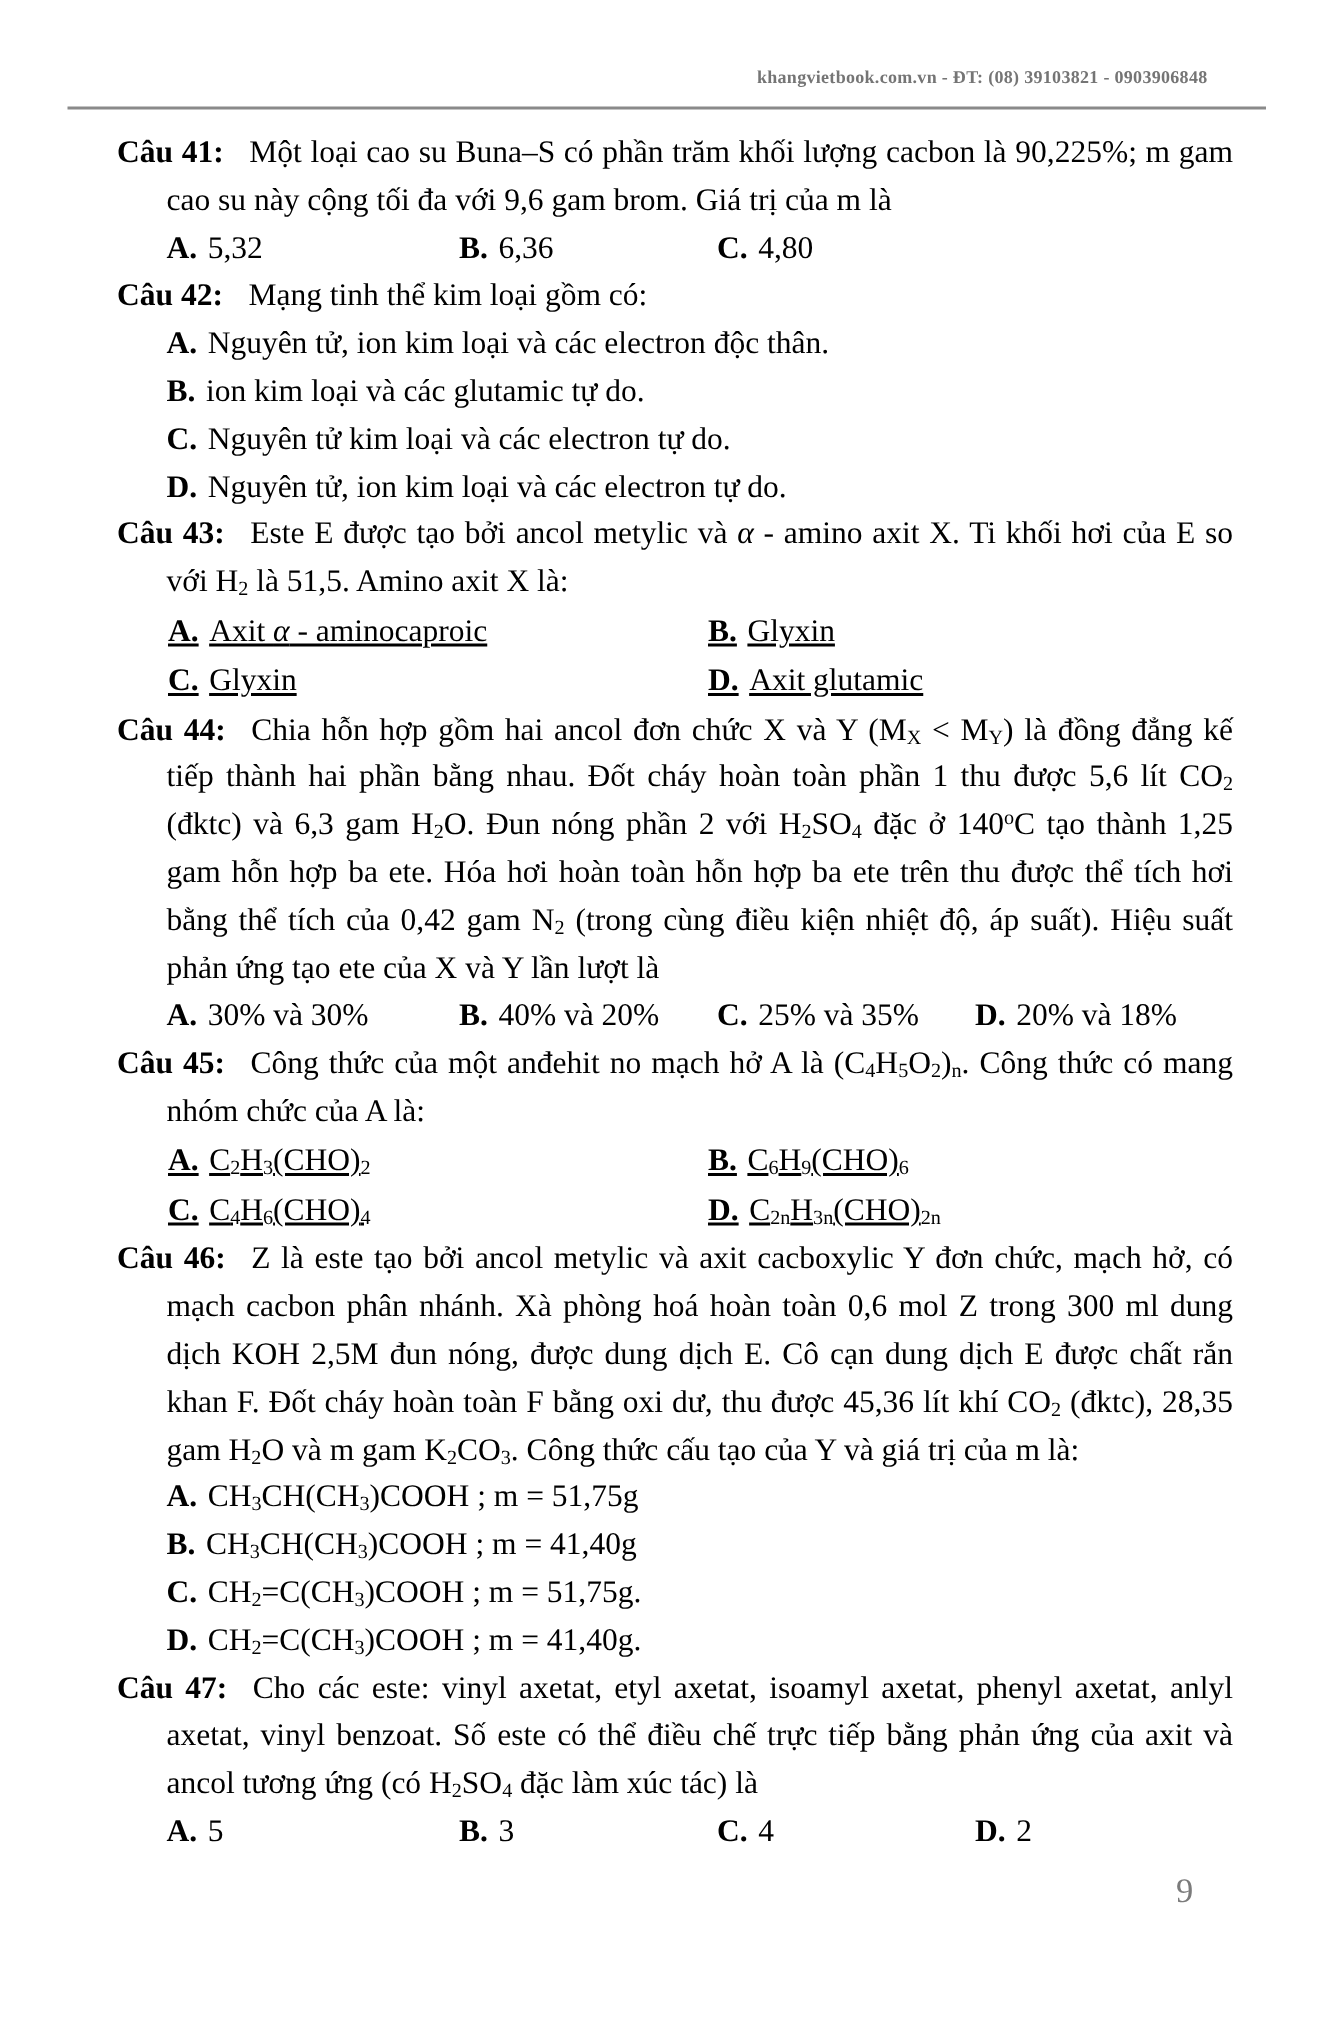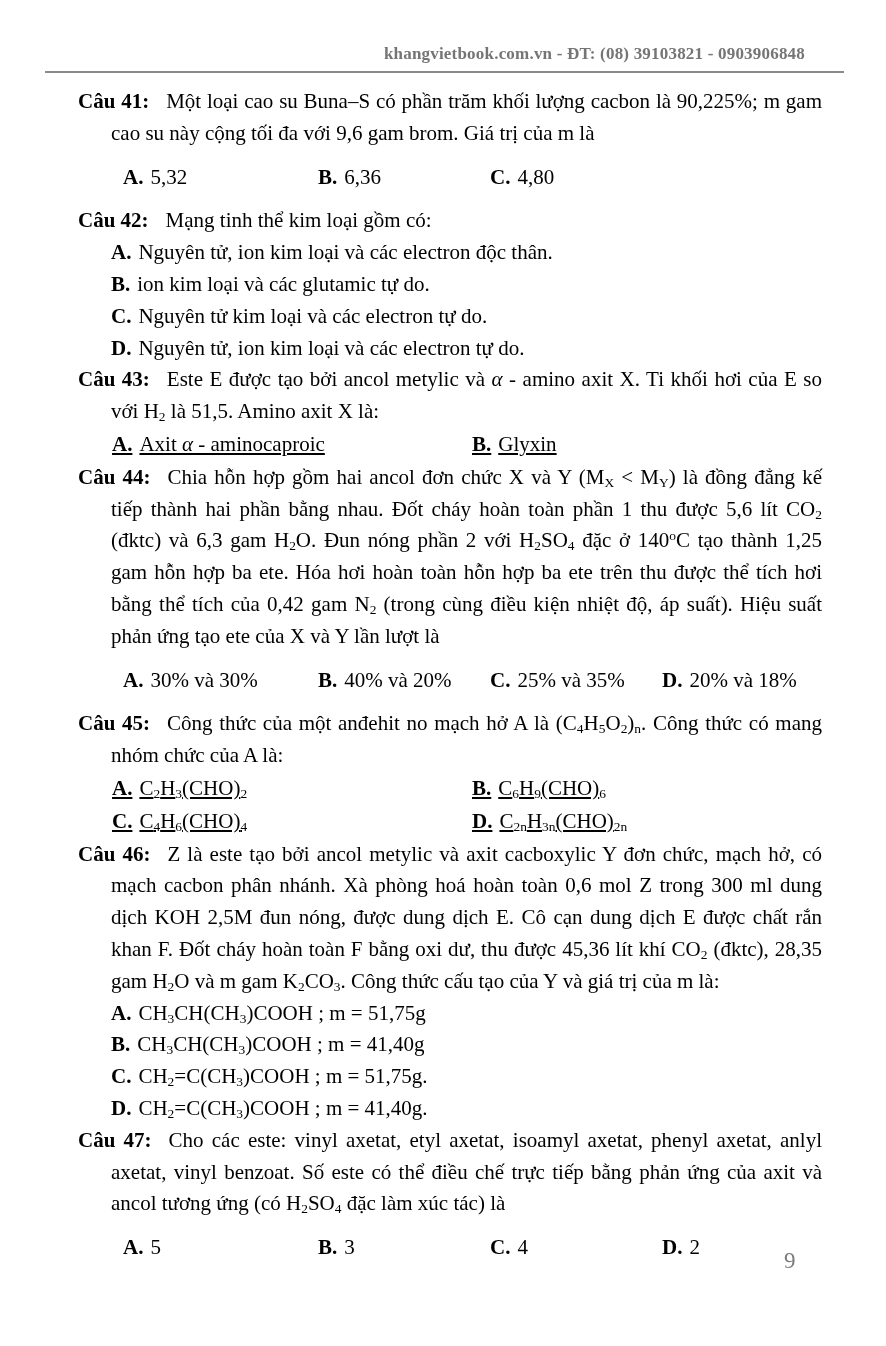--- a/index.html
+++ b/index.html
@@ -14,38 +14,38 @@
     position:relative;
     width:886px;height:1346px;
     background:var(--background);
     font-family:"Liberation Serif","DejaVu Serif",serif;
     font-size:21px;color:var(--body-text);
     overflow:hidden;
   }
   .header{
     position:absolute;top:44px;left:45px;right:45px;
     text-align:right;padding-right:36px;
-    font-weight:bold;font-size:17px;letter-spacing:.2px;
+    font-weight:bold;font-size:12px;letter-spacing:.2px;
     color:var(--header-text);
     white-space:nowrap;
   }
   .rule{
     position:absolute;top:71px;left:45px;right:42px;height:0;
     border-top:2px solid var(--rule);
   }
   .content{
     position:absolute;top:86px;left:78px;width:744px;
     line-height:31.8px;
   }
   p.q-para{margin:0;padding-left:33px;text-indent:-33px;text-align:justify;}
   .q-label{font-weight:bold;margin-right:17px;}
   .ol{font-weight:bold;margin-right:7px;}
   .opts-list{margin:0;padding-left:33px;}
   .opt-line{margin:0;}
-  .opt-row4{display:flex;margin:12px;padding-left:33px;}
+  .opt-row4{display:flex;margin:0;padding-left:33px;}
   .opt-row4 .c1{width:195px;}
   .opt-row4 .c2{width:172px;}
   .opt-row4 .c3{width:172px;}
   .opt-row4 .c4{flex:1;}
   .opt-row2{display:flex;margin:1px;padding-left:33px;text-decoration:underline;}
   .opt-row2 .g1{width:360px;}
   .opt-row2 .g2{flex:1;}
   sub,sup{line-height:0;font-size:64%;}
   sub{vertical-align:-0.22em;}
   sup{vertical-align:0.5em;}
@@ -81,20 +81,24 @@
         <div class="opt-line"><b class="ol">C.</b><span>Nguyên tử kim loại và các electron tự do.</span></div>
         <div class="opt-line"><b class="ol">D.</b><span>Nguyên tử, ion kim loại và các electron tự do.</span></div>
       </div>
     </div>
 
     <div>
       <p class="q-para"><b class="q-label">Câu 43:</b><span>Este E được tạo bởi ancol metylic và <i>α</i> - amino axit X. Ti khối hơi của E so với H<sub>2</sub> là 51,5. Amino axit X là:</span></p>
       <div class="opt-row2">
         <span class="g1"><b class="ol">A.</b><span>Axit <i>α</i> - aminocaproic</span></span>
         <span class="g2"><b class="ol">B.</b><span>Glyxin</span></span>
+      </div>
+      <div class="opt-row2">
+        <span class="g1"><b class="ol">C.</b><span>Glyxin</span></span>
+        <span class="g2"><b class="ol">D.</b><span>Axit glutamic</span></span>
       </div>
     </div>
 
     <div>
       <p class="q-para"><b class="q-label">Câu 44:</b><span>Chia hỗn hợp gồm hai ancol đơn chức X và Y (M<sub>X</sub> &lt; M<sub>Y</sub>) là đồng đẳng kế tiếp thành hai phần bằng nhau. Đốt cháy hoàn toàn phần 1 thu được 5,6 lít CO<sub>2</sub> (đktc) và 6,3 gam H<sub>2</sub>O. Đun nóng phần 2 với H<sub>2</sub>SO<sub>4</sub> đặc ở 140<sup>o</sup>C tạo thành 1,25 gam hỗn hợp ba ete. Hóa hơi hoàn toàn hỗn hợp ba ete trên thu được thể tích hơi bằng thể tích của 0,42 gam N<sub>2</sub> (trong cùng điều kiện nhiệt độ, áp suất). Hiệu suất phản ứng tạo ete của X và Y lần lượt là</span></p>
       <div class="opt-row4">
         <span class="c1"><b class="ol">A.</b><span>30% và 30%</span></span>
         <span class="c2"><b class="ol">B.</b><span>40% và 20%</span></span>
         <span class="c3"><b class="ol">C.</b><span>25% và 35%</span></span>
         <span class="c4"><b class="ol">D.</b><span>20% và 18%</span></span>

